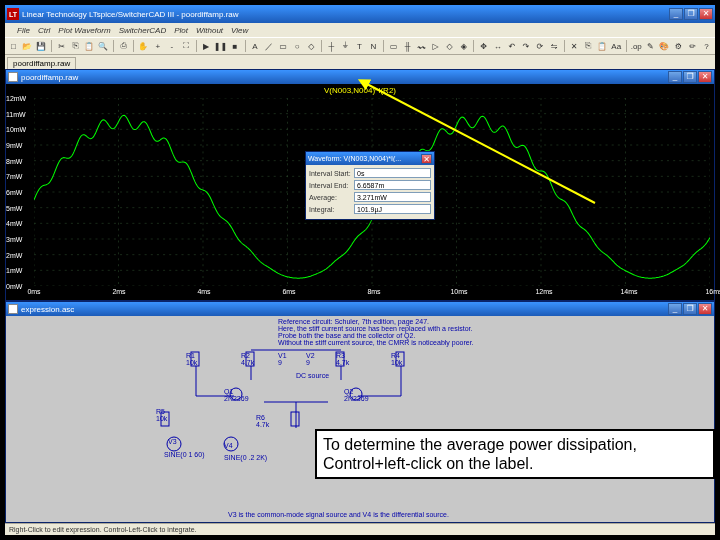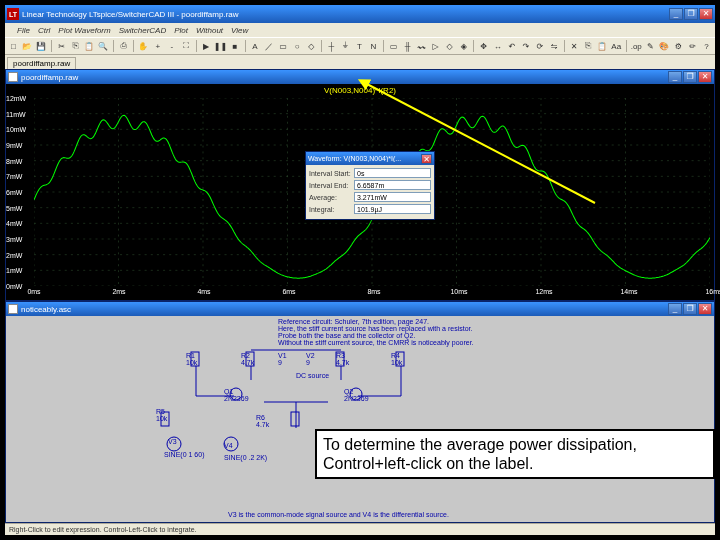--- a/index.html
+++ b/index.html
@@ -213,21 +213,21 @@
               </g>
             <path id="trace" fill="none" stroke="#00ff00" stroke-width="1" d="M0,102.9L1,100.5L2,98.1L3,95.9L4,93.9L5,92.2L6,90.9L7,89.8L8,89.0L9,88.5L10,88.2L11,87.9L12,87.6L13,87.1L14,86.5L15,85.5L16,84.1L17,82.4L18,80.3L19,78.0L20,75.4L21,72.8L22,70.1L23,67.7L24,65.4L25,63.6L26,62.1L27,61.1L28,60.5L29,60.2L30,60.3L31,60.5L32,60.8L33,60.9L34,60.8L35,60.4L36,59.6L37,58.3L38,56.6L39,54.5L40,52.0L41,49.4L42,46.7L43,44.2L44,41.8L45,39.9L46,38.4L47,37.5L48,37.1L49,37.2L50,37.6L51,38.4L52,39.3L53,40.1L54,40.8L55,41.1L56,41.0L57,40.4L58,39.3L59,37.7L60,35.7L61,33.4L62,31.0L63,28.6L64,26.4L65,24.5L66,23.1L67,22.3L68,22.1L69,22.4L70,23.3L71,24.5L72,25.9L73,27.5L74,28.9L75,30.1L76,30.8L77,31.1L78,30.8L79,29.9L80,28.6L81,26.9L82,24.9L83,22.9L84,21.0L85,19.4L86,18.2L87,17.6L88,17.5L89,18.1L90,19.2L91,20.8L92,22.7L93,24.8L94,26.8L95,28.7L96,30.3L97,31.4L98,31.9L99,31.9L100,31.4L101,30.5L102,29.2L103,27.8L104,26.4L105,25.2L106,24.3L107,23.9L108,24.0L109,24.8L110,26.1L111,27.9L112,30.0L113,32.4L114,34.9L115,37.4L116,39.5L117,41.3L118,42.7L119,43.5L120,43.8L121,43.7L122,43.2L123,42.5L124,41.7L125,41.0L126,40.5L127,40.4L128,40.8L129,41.6L130,43.0L131,44.8L132,47.1L133,49.6L134,52.3L135,55.0L136,57.5L137,59.7L138,61.6L139,63.1L140,64.1L141,64.7L142,65.0L143,65.0L144,64.8L145,64.7L146,64.7L147,64.9L148,65.4L149,66.4L150,67.7L151,69.5L152,71.7L153,74.1L154,76.6L155,79.3L156,81.9L157,84.3L158,86.4L159,88.2L160,89.7L161,90.8L162,91.7L163,92.2L164,92.6L165,93.0L166,93.4L167,93.9L168,94.6L169,95.6L170,96.9L171,98.5L172,100.4L173,102.5L174,104.8L175,107.2L176,109.5L177,111.7L178,113.8L179,115.7L180,117.3L181,118.7L182,119.8L183,120.7L184,121.5L185,122.2L186,122.9L187,123.6L188,124.4L189,125.4L190,126.6L191,128.0L192,129.5L193,131.2L194,133.0L195,134.9L196,136.7L197,138.6L198,140.3L199,141.9L200,143.4L201,144.7L202,145.8L203,146.8L204,147.7L205,148.5L206,149.3L207,150.0L208,150.9L209,151.7L210,152.7L211,153.7L212,154.9L213,156.1L214,157.3L215,158.6L216,159.9L217,161.2L218,162.4L219,163.5L220,164.5L221,165.5L222,166.4L223,167.2L224,167.9L225,168.6L226,169.2L227,169.8L228,170.5L229,171.1L230,171.7L231,172.4L232,173.1L233,173.8L234,174.5L235,175.1L236,175.8L237,176.4L238,177.0L239,177.5L240,178.0L241,178.5L242,178.9L243,179.3L244,179.7L245,180.0L246,180.3L247,180.6L248,180.8L249,181.0L250,181.3L251,181.4L252,181.6L253,181.8L254,181.9L255,182.0L256,182.0L257,182.1L258,182.1L259,182.1L260,182.0L261,182.0L262,181.9L263,181.7L264,181.6L265,181.4L266,181.2L267,181.0L268,180.7L269,180.4L270,180.1L271,179.7L272,179.3L273,178.9L274,178.5L275,178.1L276,177.6L277,177.2L278,176.7L279,176.3L280,175.8L281,175.3L282,174.7L283,174.2L284,173.5L285,172.9L286,172.1L287,171.3L288,170.4L289,169.5L290,168.6L291,167.6L292,166.6L293,165.7L294,164.7L295,163.8L296,163.0L297,162.2L298,161.4L299,160.7L300,159.9L301,159.2L302,158.4L303,157.5L304,156.6L305,155.5L306,154.3L307,153.0L308,151.5L309,150.0L310,148.5L311,146.9L312,145.3L313,143.8L314,142.4L315,141.1L316,139.9L317,138.9L318,138.0L319,137.2L320,136.4L321,135.6L322,134.8L323,133.9L324,132.9L325,131.6L326,130.2L327,128.5L328,126.7L329,124.7L330,122.6L331,120.5L332,118.4L333,116.4L334,114.5L335,112.9L336,111.5L337,110.3L338,109.4L339,108.7L340,108.1L341,107.5L342,107.0L343,106.3L344,105.4L345,104.3L346,102.9L347,101.2L348,99.2L349,97.0L350,94.6L351,92.0L352,89.5L353,87.1L354,85.0L355,83.0L356,81.5L357,80.3L358,79.4L359,78.9L360,78.6L361,78.4L362,78.3L363,78.1L364,77.7L365,77.1L366,76.0L367,74.6L368,72.7L369,70.6L370,68.1L371,65.5L372,62.8L373,60.1L374,57.8L375,55.7L376,54.0L377,52.8L378,52.1L379,51.8L380,51.9L381,52.2L382,52.7L383,53.1L384,53.4L385,53.3L386,52.9L387,52.0L388,50.7L389,48.9L390,46.7L391,44.2L392,41.6L393,39.0L394,36.6L395,34.5L396,32.8L397,31.7L398,31.1L399,31.1L400,31.5L401,32.3L402,33.3L403,34.4L404,35.5L405,36.2L406,36.6L407,36.5L408,35.9L409,34.7L410,33.1L411,31.0L412,28.8L413,26.5L414,24.2L415,22.3L416,20.8L417,19.7L418,19.3L419,19.5L420,20.2L421,21.4L422,23.0L423,24.7L424,26.4L425,27.9L426,29.2L427,29.9L428,30.1L429,29.8L430,28.9L431,27.6L432,25.9L433,24.1L434,22.3L435,20.7L436,19.4L437,18.6L438,18.4L439,18.8L440,19.7L441,21.2L442,23.1L443,25.3L444,27.5L445,29.7L446,31.6L447,33.1L448,34.2L449,34.7L450,34.7L451,34.2L452,33.3L453,32.2L454,31.0L455,29.8L456,28.9L457,28.4L458,28.4L459,29.0L460,30.1L461,31.7L462,33.8L463,36.1L464,38.7L465,41.3L466,43.7L467,45.8L468,47.6L469,48.9L470,49.6L471,50.0L472,49.9L473,49.5L474,48.9L475,48.4L476,48.0L477,47.8L478,48.0L479,48.7L480,49.9L481,51.5L482,53.6L483,56.0L484,58.6L485,61.3L486,64.0L487,66.4L488,68.6L489,70.4L490,71.8L491,72.7L492,73.3L493,73.6L494,73.7L495,73.8L496,73.8L497,74.1L498,74.5L499,75.4L500,76.6L501,78.1L502,80.1L503,82.3L504,84.7L505,87.3L506,89.8L507,92.3L508,94.6L509,96.6L510,98.2L511,99.6L512,100.7L513,101.5L514,102.1L515,102.6L516,103.1L517,103.7L518,104.3L519,105.3L520,106.4L521,107.8L522,109.5L523,111.4L524,113.5L525,115.7L526,117.9L527,120.1L528,122.1L529,124.0L530,125.7L531,127.2L532,128.4L533,129.5L534,130.4L535,131.1L536,131.9L537,132.6L538,133.4L539,134.3L540,135.4L541,136.6L542,138.0L543,139.4L544,141.0L545,142.7L546,144.4L547,146.1L548,147.7L549,149.2L550,150.6L551,151.8L552,153.0L553,154.0L554,154.9L555,155.7L556,156.5L557,157.2L558,158.0L559,158.8L560,159.6L561,160.5L562,161.5L563,162.5L564,163.6L565,164.6L566,165.7L567,166.8L568,167.8L569,168.8L570,169.7L571,170.5L572,171.3L573,172.0L574,172.6L575,173.2L576,173.7L577,174.3L578,174.8L579,175.3L580,175.8L581,176.4L582,176.9L583,177.4L584,177.9L585,178.4L586,178.8L587,179.3L588,179.7L589,180.0L590,180.4L591,180.7L592,180.9L593,181.2L594,181.4L595,181.5L596,181.7L597,181.8L598,181.9L599,182.0L600,182.1L601,182.1L602,182.1L603,182.1L604,182.0L605,181.9L606,181.8L607,181.7L608,181.5L609,181.4L610,181.2L611,180.9L612,180.7L613,180.4L614,180.1L615,179.8L616,179.4L617,179.0L618,178.6L619,178.1L620,177.6L621,177.0L622,176.4L623,175.9L624,175.3L625,174.7L626,174.1L627,173.5L628,172.9L629,172.3L630,171.7L631,171.1L632,170.5L633,169.8L634,169.1L635,168.3L636,167.4L637,166.5L638,165.4L639,164.3L640,163.2L641,162.0L642,160.8L643,159.7L644,158.5L645,157.5L646,156.5L647,155.6L648,154.7L649,153.9L650,153.1L651,152.4L652,151.6L653,150.7L654,149.7L655,148.6L656,147.4L657,146.0L658,144.4L659,142.8L660,141.1"></path>
           </svg>
         </div>
       </div>
     </div>
 
     <div class="sub-window" style="flex:1;">
       <div class="sub-titlebar">
         <span style="width:10px;height:10px;background:#fff;margin-right:3px;border:1px solid #888;"></span>
-        <span class="t">noticeably.asc</span>
+        <span class="t">expression.asc</span>
         <div class="win-btns">
           <div class="win-btn">_</div>
           <div class="win-btn">❐</div>
           <div class="win-btn close">✕</div>
         </div>
       </div>
       <div class="schematic-area" id="scharea">
         <svg width="100%" height="100%" style="position:absolute;left:0;top:0;">
           <g stroke="#00a" stroke-width="1" fill="none">
 

